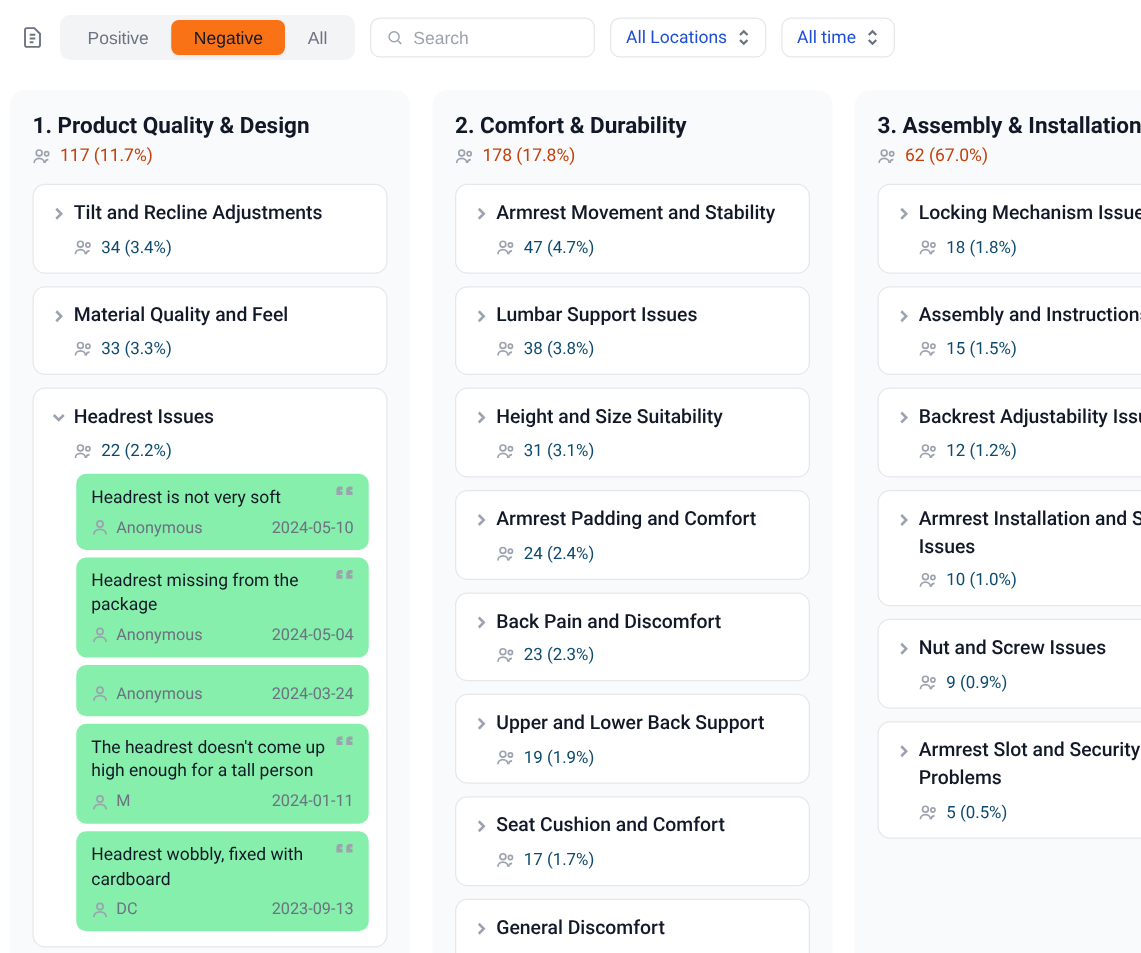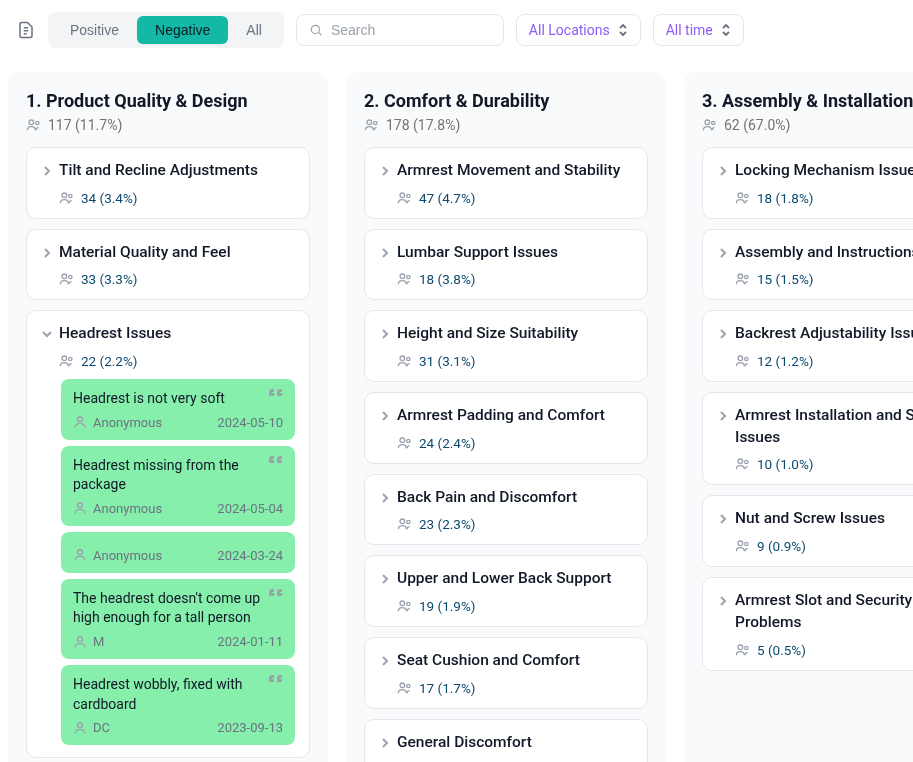--- a/index.html
+++ b/index.html
@@ -41,33 +41,33 @@
       padding: 6px 18px;
       font-size: 14px;
       font-weight: 500;
       color: #6b7280;
       border-radius: 6px;
       cursor: pointer;
       background: transparent;
       border: none;
     }
     .tab.active {
-      background: #14b8a6;
+      background: #f97316;
       color: #111827;
       box-shadow: 0 1px 2px rgba(0,0,0,0.05);
     }
     .search-input {
       flex: 0 0 auto;
       display: flex;
       align-items: center;
       gap: 8px;
       border: 1px solid #e5e7eb;
       border-radius: 8px;
       padding: 7px 12px;
-      width: 208px;
+      width: 180px;
       font-size: 14px;
       color: #9ca3af;
     }
     .search-input input {
       border: none;
       outline: none;
       font-size: 14px;
       width: 100%;
       color: #111827;
     }
@@ -75,21 +75,21 @@
       color: #9ca3af;
     }
     .dropdown {
       display: flex;
       align-items: center;
       gap: 8px;
       border: 1px solid #e5e7eb;
       border-radius: 8px;
       padding: 7px 12px;
       font-size: 14px;
-      color: #8b5cf6;
+      color: #1d4ed8;
       cursor: pointer;
       background: #fff;
     }
     .columns-container {
       display: flex;
       gap: 18px;
     }
     .column {
       width: 320px;
       flex-shrink: 0;
@@ -101,21 +101,21 @@
       font-size: 18px;
       font-weight: 700;
       color: #111827;
       margin-bottom: 6px;
     }
     .column-stats {
       display: flex;
       align-items: center;
       gap: 6px;
       font-size: 14px;
-      color: #737373;
+      color: #c2410c;
       margin-bottom: 14px;
     }
     .card-list {
       display: flex;
       flex-direction: column;
       gap: 10px;
     }
     .card {
       background: #fff;
       border: 1px solid #e5e7eb;
@@ -441,21 +441,21 @@
       <div class="card-title">Lumbar Support Issues</div>
     </div>
 
     <div class="card-stats">
       <svg class="people-icon" viewBox="0 0 24 20" fill="none" stroke="currentColor" stroke-width="2">
               <circle cx="8" cy="6" r="3.5"></circle>
               <path d="M2 18c0-3 2.5-5.5 6-5.5s6 2.5 6 5.5"></path>
               <circle cx="17" cy="7" r="2.5"></circle>
               <path d="M15 18c0-2 1.5-4 4-4"></path>
             </svg>
-      <span>18 (3.8%)</span>
+      <span>38 (3.8%)</span>
     </div>
   </div>
   <div class="card">
     <div class="card-header">
       <svg class="chevron-icon" viewBox="0 0 12 12" fill="none" stroke="currentColor" stroke-width="2">
               <path d="M4 2 L8 6 L4 10"></path>
             </svg>
       <div class="card-title">Height and Size Suitability</div>
     </div>
 

